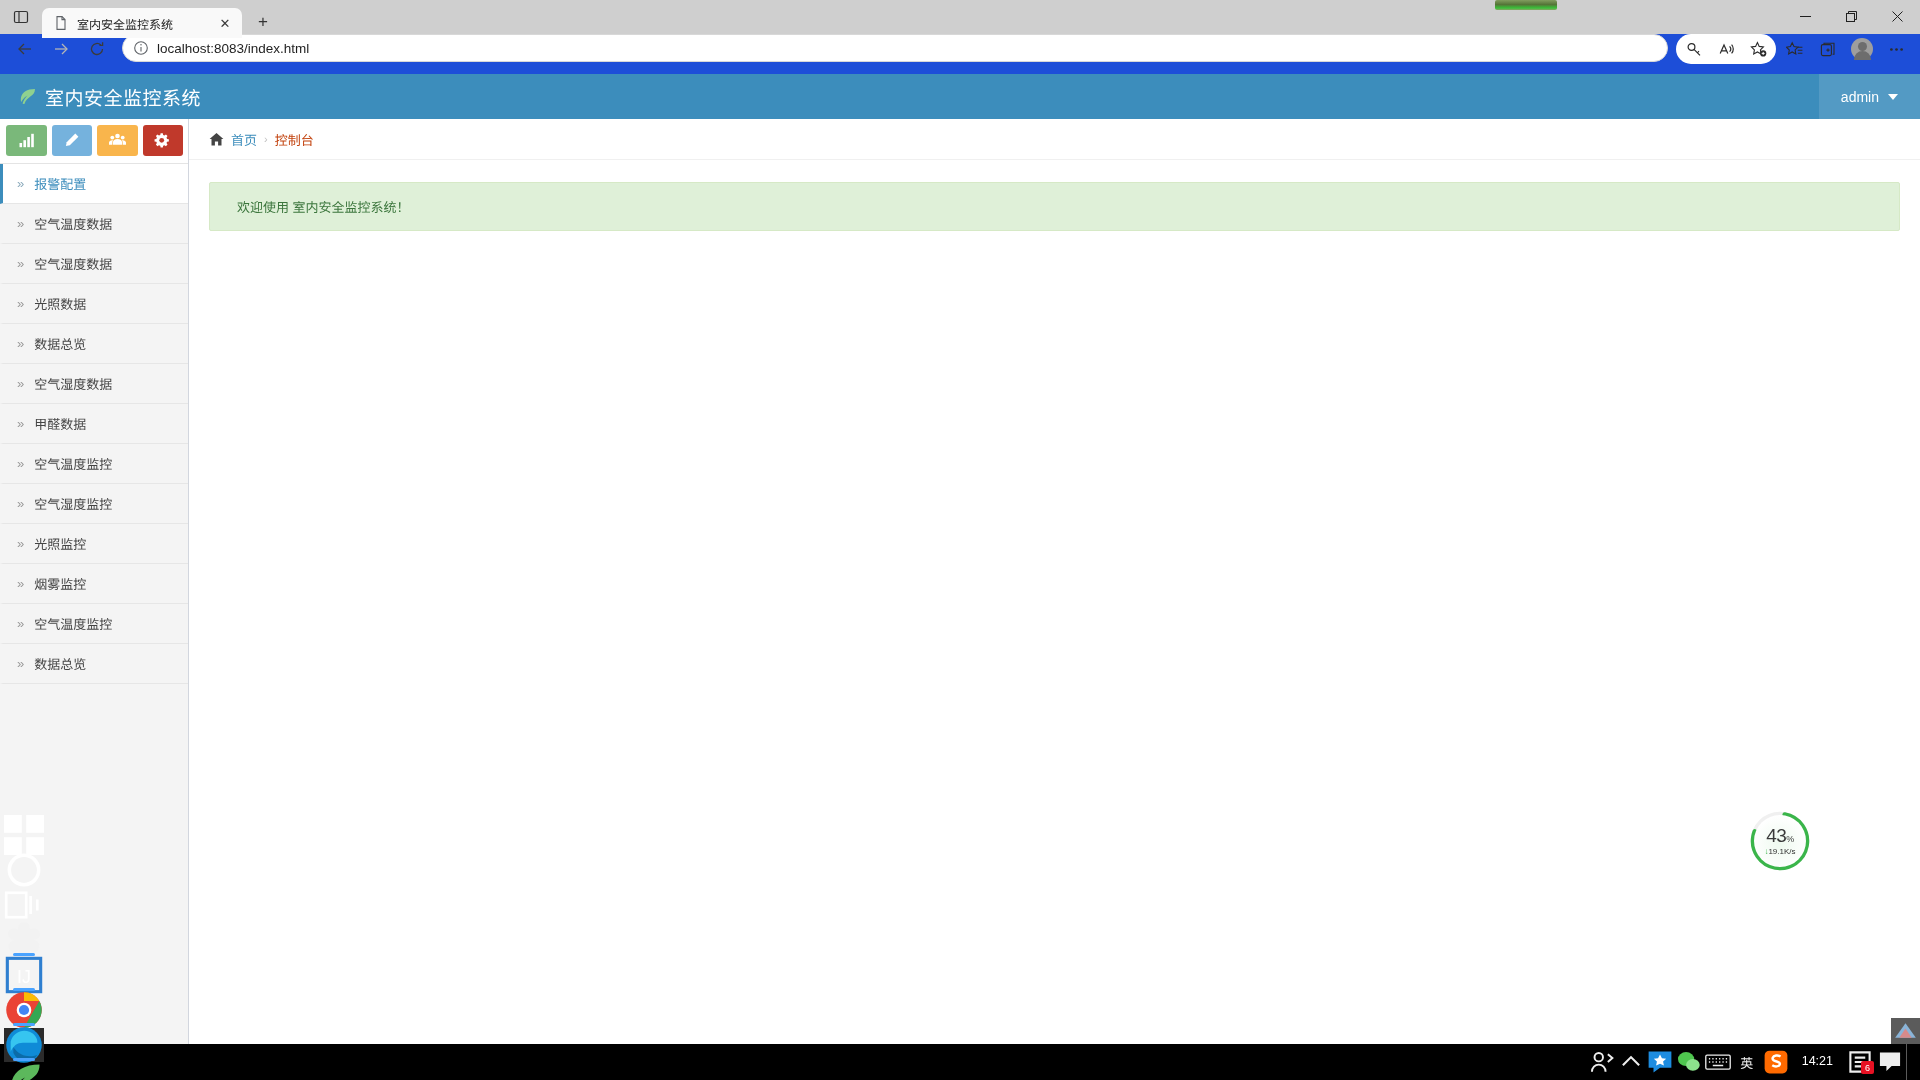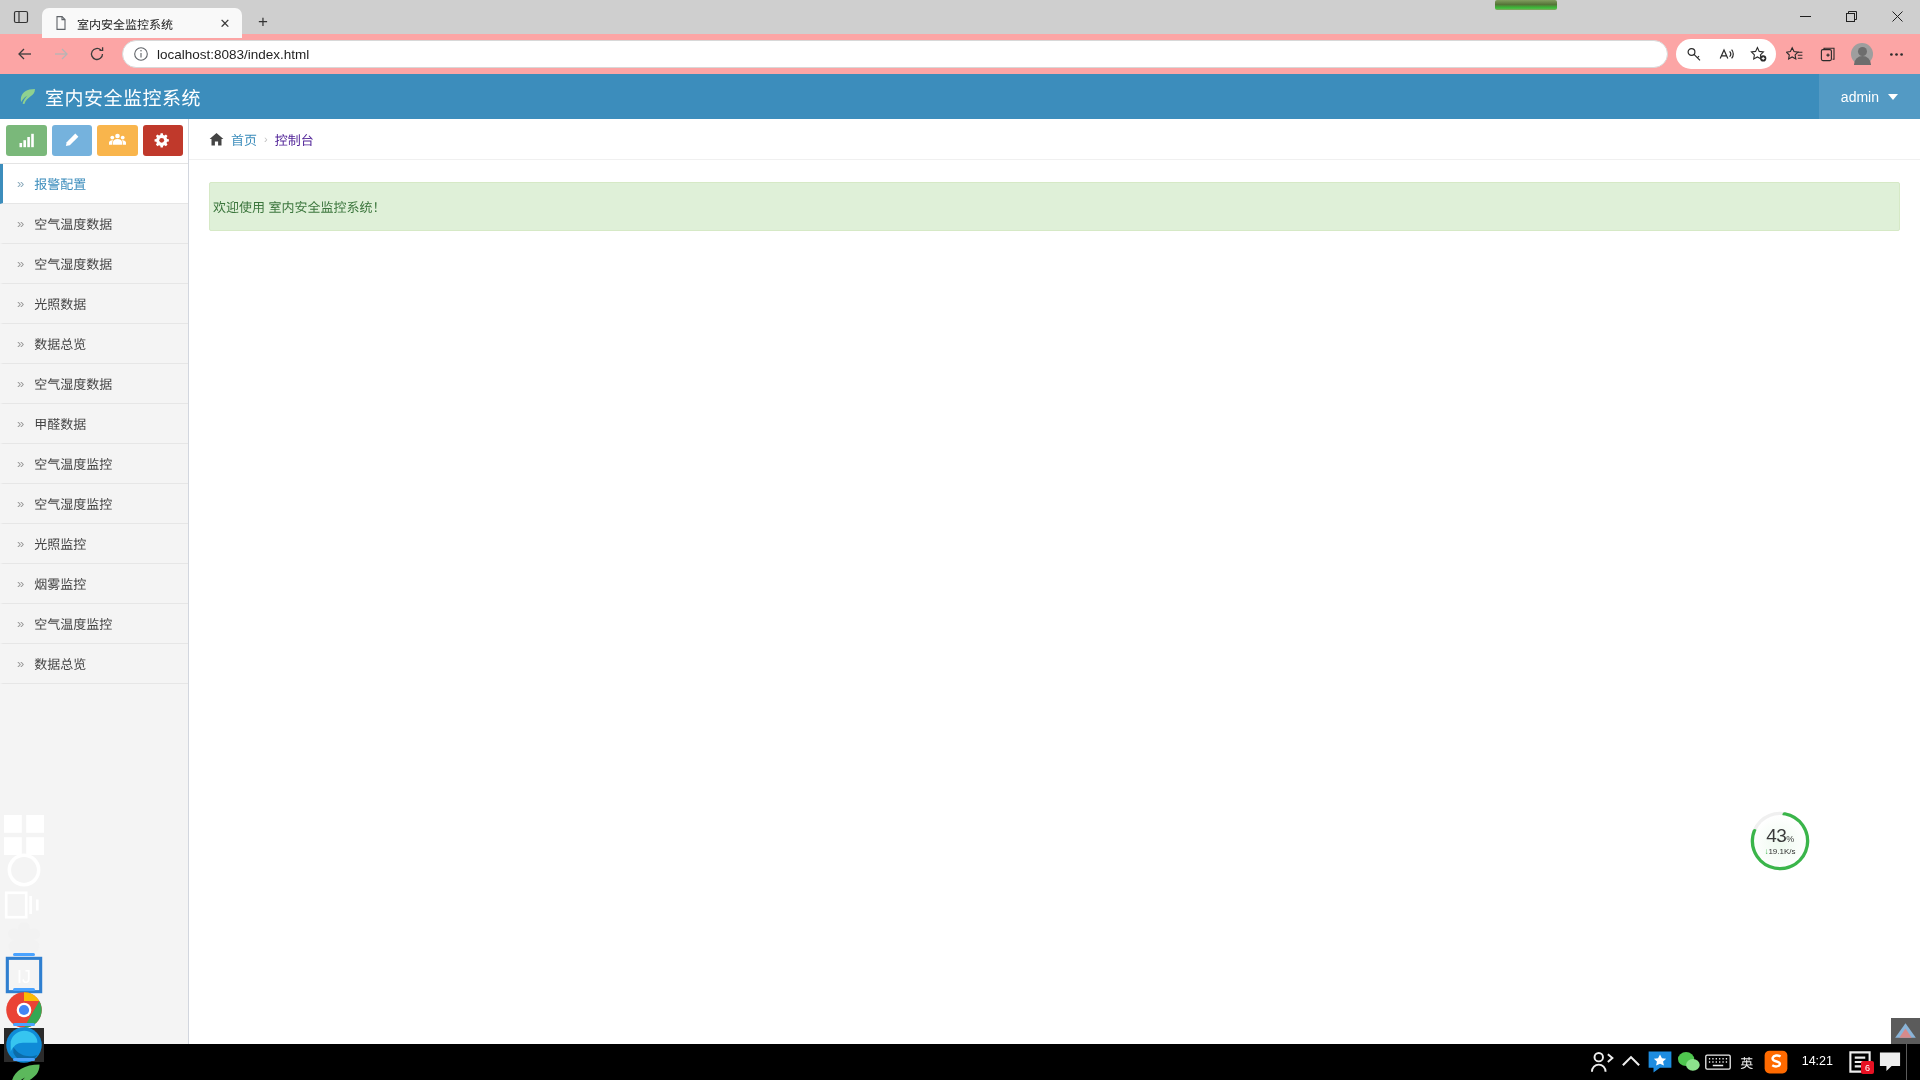--- a/index.html
+++ b/index.html
@@ -53,21 +53,21 @@
   }
   .winbtn svg { width: 11px; height: 11px; }
 
   .thumb-artifact {
     position: absolute; top: 0px; left: 1495px; width: 62px; height: 10px;
     background: linear-gradient(180deg,#7d9a59 0%, #4f7030 45%, #30c030 80%, #87a060 100%);
     border-radius: 2px; opacity: 0.95;
   }
 
   .toolbar {
-    height: 40px; background: #fca5a5; display: flex; align-items: center;
+    height: 40px; background: #1d4ed8; display: flex; align-items: flex-start;
     padding: 0 8px; flex: 0 0 40px; gap: 2px;
   }
   .navbtn {
     width: 34px; height: 30px; display: flex; align-items: center; justify-content: center;
     border-radius: 4px; color: #3b3b3b;
   }
   .navbtn.disabled { color: #b5b5b5; }
   .navbtn svg { width: 16px; height: 16px; }
 
   .omnibox {
@@ -143,25 +143,25 @@
   .label { white-space: nowrap; }
 
   .content { flex: 1 1 auto; background: #ffffff; position: relative; }
   .breadcrumb-bar {
     height: 41px; display: flex; align-items: center; gap: 7px;
     padding-left: 20px; font-size: 13px; border-bottom: 1px solid #f0f0f0;
   }
   .home-ic { width: 15px; height: 15px; display:flex; align-items:center; justify-content:center; color:#444; }
   .bc-link { color: #3c8dbc; font-family: Liberation Serif, serif; }
   .bc-sep { color: #c0c0c0; font-size: 11px; }
-  .bc-current { color: #4c1d95; }
+  .bc-current { color: #c2410c; }
 
   .alert-success {
     margin: 22px 20px 0 20px; background: #dff0d8; border: 1px solid #d6e9c6;
-    color: #3c763d; font-size: 13px; padding: 14px 3px; border-radius: 2px;
+    color: #3c763d; font-size: 13px; padding: 14px 27px; border-radius: 2px;
   }
 
   .float-widget {
     position: absolute; right: 109px; bottom: 172px;
     width: 62px; height: 62px;
   }
   .ring-wrap { position: relative; width: 62px; height: 62px; }
   .ring-wrap svg { position: absolute; inset: 0; }
   .ring-inner {
     position: absolute; inset: 5px; border-radius: 50%;

